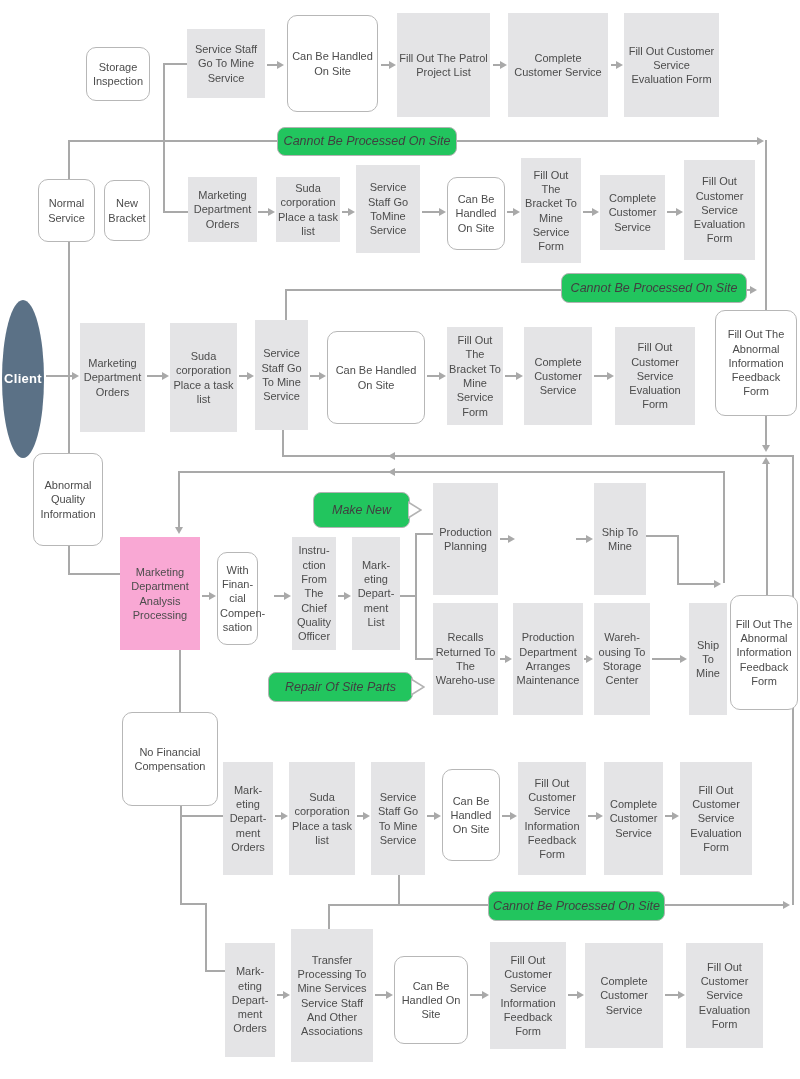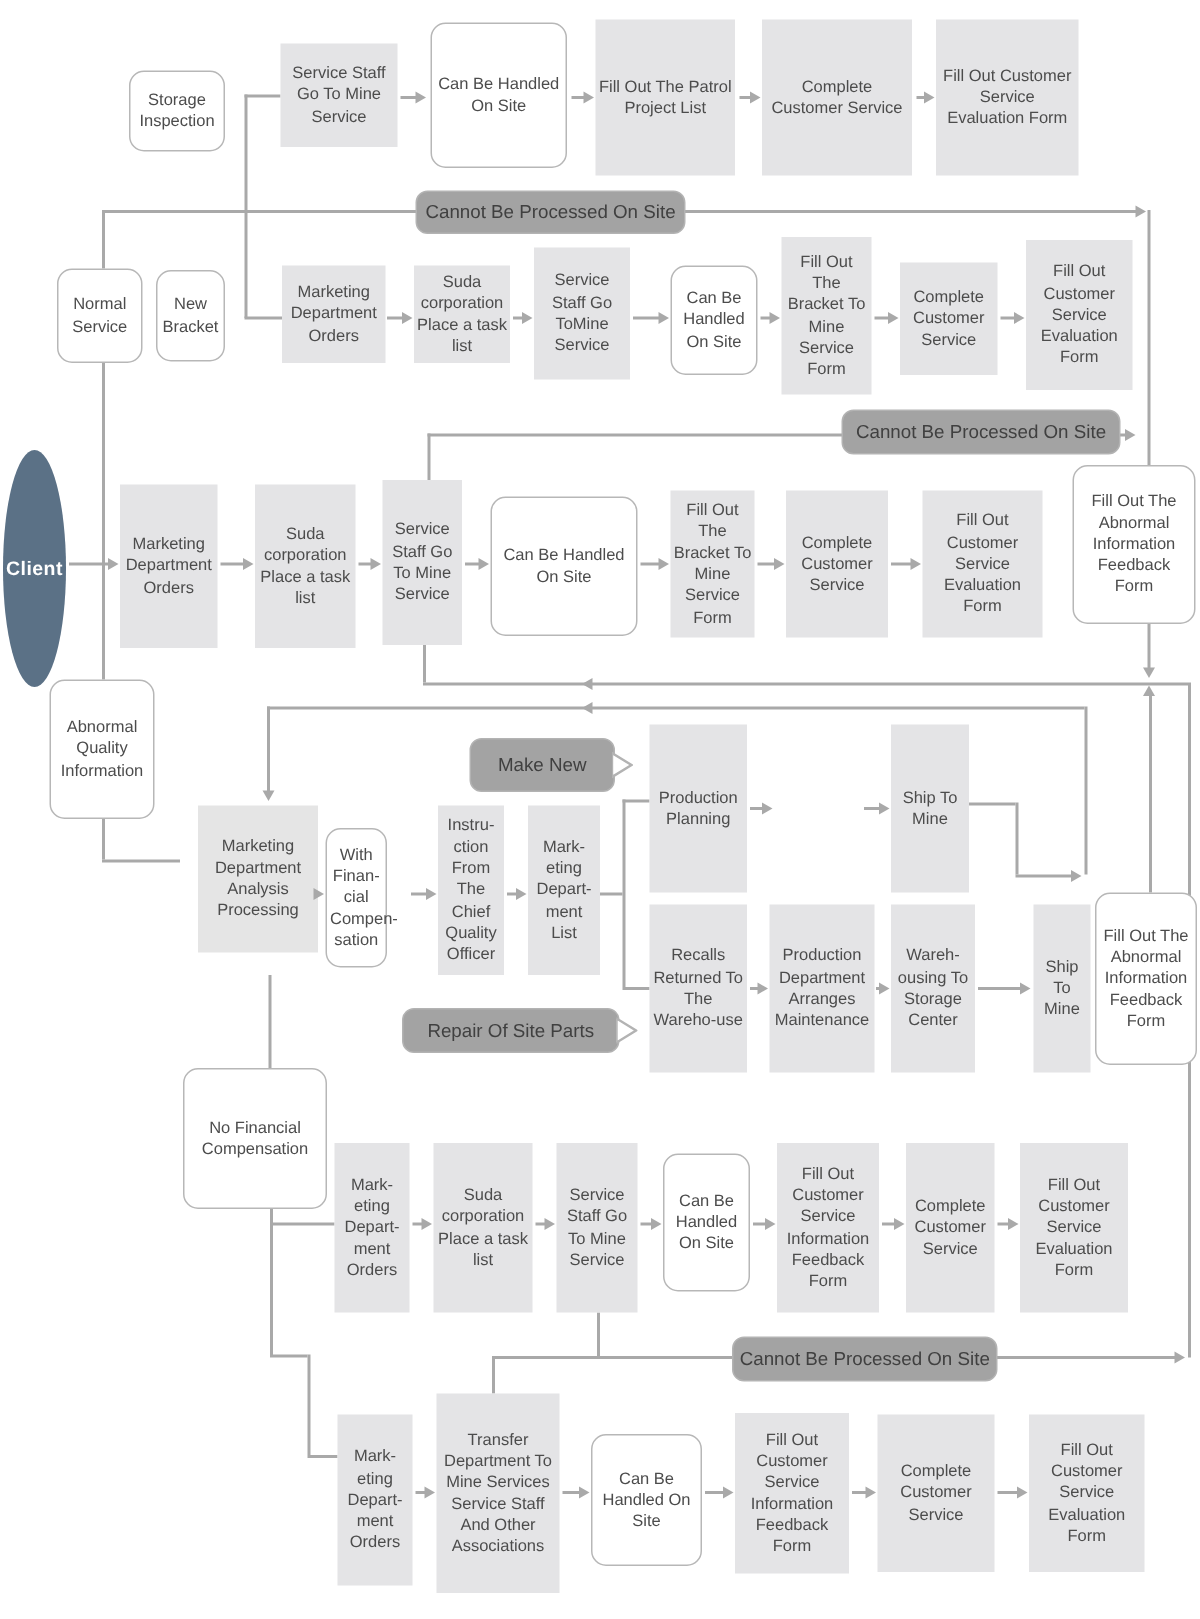--- a/index.html
+++ b/index.html
@@ -4,22 +4,22 @@
 <style>
   html,body{margin:0;padding:0;background:#fff;}
   #diagram{position:relative;background:#fff;overflow:hidden;
            font-family:"Liberation Sans", sans-serif;}
   .node{position:absolute;display:flex;align-items:center;justify-content:center;
         text-align:center;box-sizing:border-box;font-size:11px;line-height:1.3;
         color:#4c4c4c;padding:2px;z-index:2;}
   .node .lbl{width:100%;}
   .gray{background:#e4e4e6;}
   .rounded{background:#fff;border:1.6px solid #b7b7b7;border-radius:10px;}
-  .callout,.callout-right{background:#a3a3a3;border:1.6px solid #b3b3b3;border-radius:8px;
-        font-size:12.5px;color:#404040;z-index:4;}
+  .callout,.callout-right{background:#22c55e;border:1.6px solid #b3b3b3;border-radius:8px;
+        font-size:12.5px;color:#404040;z-index:4;font-style:italic;}
   .oval{background:#5b7186;border-radius:50%;color:#fff;font-weight:bold;
         font-size:13px;letter-spacing:.3px;}
   .seg{position:absolute;background:#a9a9a9;z-index:1;}
   .arrow{position:absolute;width:0;height:0;z-index:3;}
   .tail{position:absolute;right:-13px;top:50%;margin-top:-9px;z-index:4;}
 </style>
 </head>
 <body>
 
 <div id="diagram" style="width: 800px; height: 1079px;">
@@ -103,21 +103,21 @@
     </div>
     <div class="node rounded" style="left: 33px; top: 453px; width: 70px; height: 93px;">
       <span class="lbl">Abnormal Quality Information</span>
     </div>
     <div class="node callout-right" style="left: 313px; top: 492px; width: 97px; height: 36px;">
       <span class="lbl">Make New</span>
       <svg width="14" height="18" class="tail">
         <polygon points="0,1 13,9 0,17" fill="#ffffff" stroke="#b3b3b3" stroke-width="1.6"></polygon>
       </svg>
     </div>
-    <div class="node gray" style="left: 132px; top: 537px; width: 80px; height: 98px; background: #e5e5e5;">
+    <div class="node gray" style="left: 120px; top: 537px; width: 80px; height: 113px; background: #f9a8d4;">
       <span class="lbl">Marketing Department Analysis Processing</span>
     </div>
     <div class="node rounded" style="left: 217px; top: 552px; width: 41px; height: 93px;">
       <span class="lbl">With Finan-cial Compen-sation</span>
     </div>
     <div class="node gray" style="left: 292px; top: 537px; width: 44px; height: 113px; background: rgb(228, 228, 230);">
       <span class="lbl">Instru-ction From The Chief Quality Officer</span>
     </div>
     <div class="node gray" style="left: 352px; top: 537px; width: 48px; height: 113px; background: rgb(228, 228, 230);">
       <span class="lbl">Mark-eting Depart-ment List</span>
@@ -173,21 +173,21 @@
     <div class="node gray" style="left: 680px; top: 762px; width: 72px; height: 113px; background: rgb(228, 228, 230);">
       <span class="lbl">Fill Out Customer Service Evaluation Form</span>
     </div>
     <div class="node callout" style="left: 488px; top: 891px; width: 177px; height: 30px;">
       <span class="lbl">Cannot Be Processed On Site</span>
     </div>
     <div class="node gray" style="left: 225px; top: 943px; width: 50px; height: 114px; background: rgb(228, 228, 230);">
       <span class="lbl">Mark-eting Depart-ment Orders</span>
     </div>
     <div class="node gray" style="left: 291px; top: 929px; width: 82px; height: 133px; background: rgb(228, 228, 230);">
-      <span class="lbl">Transfer Department To Mine Services Service Staff And Other Associations</span>
+      <span class="lbl">Transfer Processing To Mine Services Service Staff And Other Associations</span>
     </div>
     <div class="node rounded" style="left: 394px; top: 956px; width: 74px; height: 88px;">
       <span class="lbl">Can Be Handled On Site</span>
     </div>
     <div class="node gray" style="left: 490px; top: 942px; width: 76px; height: 107px; background: rgb(228, 228, 230);">
       <span class="lbl">Fill Out Customer Service Information Feedback Form</span>
     </div>
     <div class="node gray" style="left: 585px; top: 943px; width: 78px; height: 105px; background: rgb(228, 228, 230);">
       <span class="lbl">Complete Customer Service</span>
     </div>

